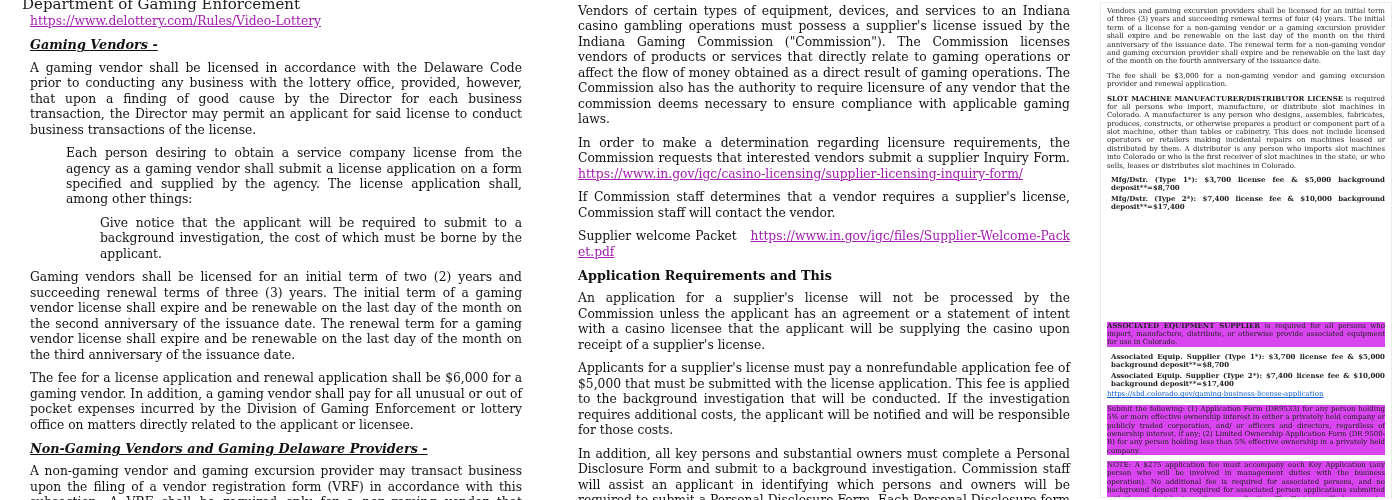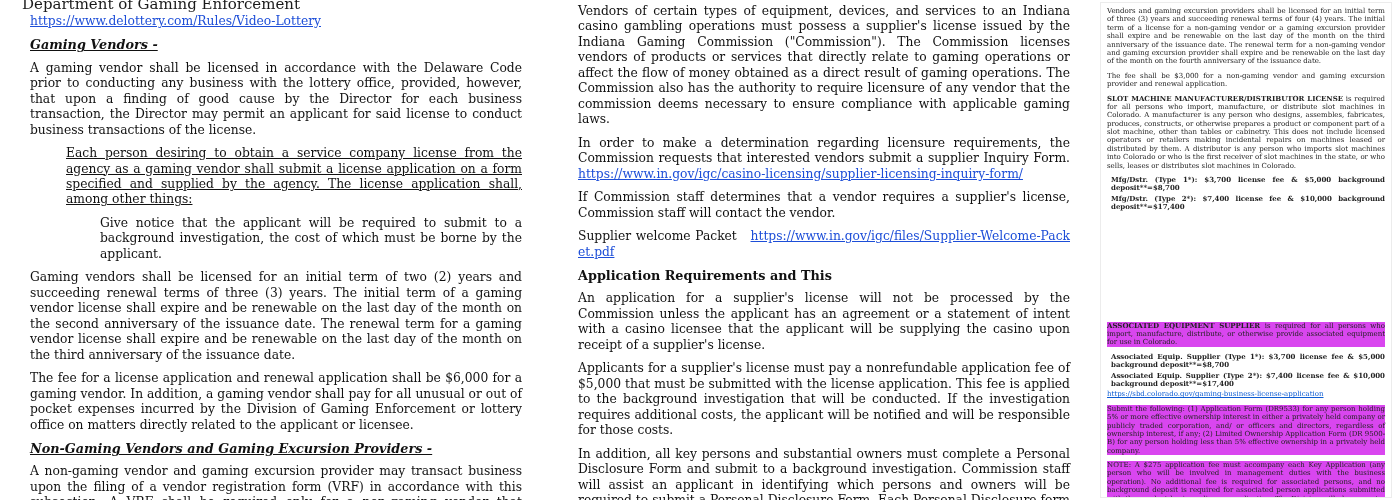--- a/index.html
+++ b/index.html
@@ -10,27 +10,27 @@
   .doc-header { position: absolute; top: -5px; left: 22px; font-size: 15px; color: #1a1a1a; white-space: nowrap; }
 
   .col-left  { position: absolute; left: 30px;  top: 14px; width: 492px; font-size: 12.3px; line-height: 1.26; text-align: justify; }
   .col-mid   { position: absolute; left: 578px; top: 4px;  width: 492px; font-size: 12.3px; line-height: 1.26; text-align: justify; }
   .col-right { position: absolute; left: 1100px; top: 2px; width: 292px; height: 496px; overflow: hidden;
                font-size: 7px; line-height: 1.2; text-align: justify; color: #222222;
                padding: 4px 6px; border: 1px solid #ececec; background: #ffffff; }
 
   .para { margin-bottom: 8px; }
   .rp   { margin-bottom: 6px; }
-  .indent-1 { margin-left: 36px; text-decoration: underline; }
+  .indent-1 { margin-left: 36px; }
   .indent-2 { margin-left: 70px; }
 
   .h-underline { font-size: 12.8px; font-weight: bold; text-decoration: underline; margin: 4px 0 7px 0; font-style: italic; }
   .h-bold      { font-size: 12.8px; font-weight: bold; margin: 6px 0 7px 0; }
 
-  .link { color: #1d4ed8; text-decoration: underline; word-break: break-all; cursor: pointer; }
+  .link { color: #a21caf; text-decoration: underline; word-break: break-all; cursor: pointer; }
   .col-right .link { color: #0b5bd3; }
 
   .fee-line { font-weight: bold; margin: 1px 0 2px 4px; }
   .caps { font-weight: bold; }
   .hl { background: #d946ef; }
   .spacer { height: 108px; }
 </style>
 </head>
 <body>
 
@@ -39,21 +39,21 @@
   <div class="doc-header">Department of Gaming Enforcement</div>
 
   <div class="col-left">
     <p class="para"><a class="link" href="#">https://www.delottery.com/Rules/Video-Lottery</a></p>
     <h3 class="h-underline">Gaming Vendors -</h3>
     <p class="para">A gaming vendor shall be licensed in accordance with the Delaware Code prior to conducting any business with the lottery office, provided, however, that upon a finding of good cause by the Director for each business transaction, the Director may permit an applicant for said license to conduct business transactions of the license.</p>
     <p class="para indent-1">Each person desiring to obtain a service company license from the agency as a gaming vendor shall submit a license application on a form specified and supplied by the agency. The license application shall, among other things:</p>
     <p class="para indent-2">Give notice that the applicant will be required to submit to a background investigation, the cost of which must be borne by the applicant.</p>
     <p class="para">Gaming vendors shall be licensed for an initial term of two (2) years and succeeding renewal terms of three (3) years. The initial term of a gaming vendor license shall expire and be renewable on the last day of the month on the second anniversary of the issuance date. The renewal term for a gaming vendor license shall expire and be renewable on the last day of the month on the third anniversary of the issuance date.</p>
     <p class="para">The fee for a license application and renewal application shall be $6,000 for a gaming vendor. In addition, a gaming vendor shall pay for all unusual or out of pocket expenses incurred by the Division of Gaming Enforcement or lottery office on matters directly related to the applicant or licensee.</p>
-    <h3 class="h-underline">Non-Gaming Vendors and Gaming Excursion Providers -</h3>
+    <h3 class="h-underline">Non-Gaming Vendors and Gaming Delaware Providers -</h3>
     <p class="para">A non-gaming vendor and gaming excursion provider may transact business upon the filing of a vendor registration form (VRF) in accordance with this subsection. A VRF shall be required only for a non-gaming vendor that transacts business in excess of $10,000 per year.</p>
 
   </div>
 
   <div class="col-mid">
     <p class="para">Vendors of certain types of equipment, devices, and services to an Indiana casino gambling operations must possess a supplier's license issued by the Indiana Gaming Commission ("Commission"). The Commission licenses vendors of products or services that directly relate to gaming operations or affect the flow of money obtained as a direct result of gaming operations. The Commission also has the authority to require licensure of any vendor that the commission deems necessary to ensure compliance with applicable gaming laws.</p>
     <p class="para">
       <span>In order to make a determination regarding licensure requirements, the Commission requests that interested vendors submit a supplier Inquiry Form.</span>
       <a class="link" href="#">https://www.in.gov/igc/casino-licensing/supplier-licensing-inquiry-form/</a>
     </p>

